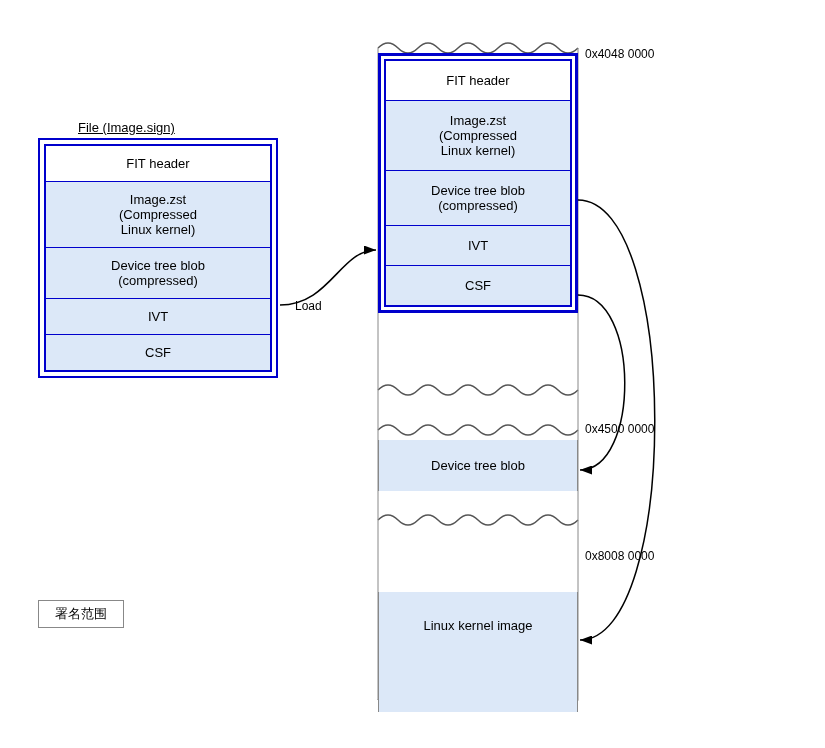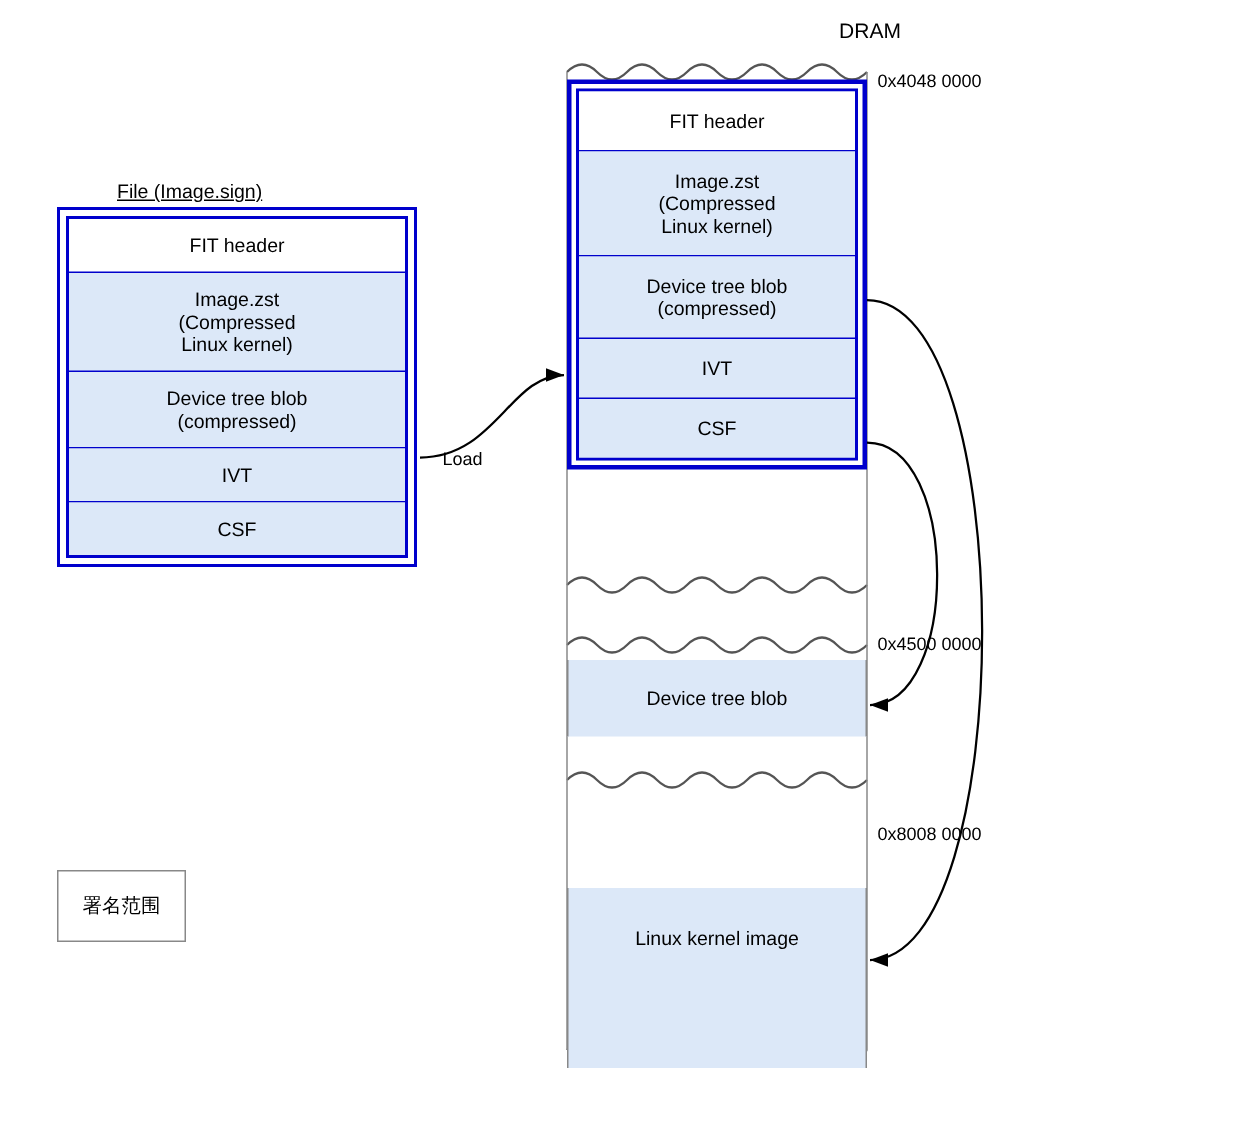--- a/index.html
+++ b/index.html
@@ -109,21 +109,21 @@
       font-size: 13px;
       color: #000;
     }
 
     
     .sig-box {
       position: absolute;
       bottom: 120px;
       left: 38px;
       border: 1px solid #888;
-      padding: 14px 16px;
+      padding: 4px 16px;
       font-size: 13px;
       background: #fff;
       color: #000;
     }
 
     
     .svg-overlay {
       position: absolute;
       top: 0;
       left: 0;
@@ -144,21 +144,20 @@
       <div class="file-row fit-header">FIT header</div>
       <div class="file-row">Image.zst<br>(Compressed<br>Linux kernel)</div>
       <div class="file-row">Device tree blob<br>(compressed)</div>
       <div class="file-row">IVT</div>
       <div class="file-row">CSF</div>
     </div>
   </div>
 
   <div class="sig-box">署名范围</div>
 
-  <div class="dram-label">DRAM</div>
 
   <svg class="svg-overlay" xmlns="http://www.w3.org/2000/svg">
 
     <path d="M378,48 Q388,38 398,48 Q408,58 418,48 Q428,38 438,48 Q448,58 458,48 Q468,38 478,48 Q488,58 498,48 Q508,38 518,48 Q528,58 538,48 Q548,38 558,48 Q568,58 578,48" fill="none" stroke="#555" stroke-width="1.5"></path>
 
     <path d="M378,390 Q388,380 398,390 Q408,400 418,390 Q428,380 438,390 Q448,400 458,390 Q468,380 478,390 Q488,400 498,390 Q508,380 518,390 Q528,400 538,390 Q548,380 558,390 Q568,400 578,390" fill="none" stroke="#555" stroke-width="1.5"></path>
 
     <path d="M378,430 Q388,420 398,430 Q408,440 418,430 Q428,420 438,430 Q448,440 458,430 Q468,420 478,430 Q488,440 498,430 Q508,420 518,430 Q528,440 538,430 Q548,420 558,430 Q568,440 578,430" fill="none" stroke="#555" stroke-width="1.5"></path>
 
     <path d="M378,520 Q388,510 398,520 Q408,530 418,520 Q428,510 438,520 Q448,530 458,520 Q468,510 478,520 Q488,530 498,520 Q508,510 518,520 Q528,530 538,520 Q548,510 558,520 Q568,530 578,520" fill="none" stroke="#555" stroke-width="1.5"></path>

